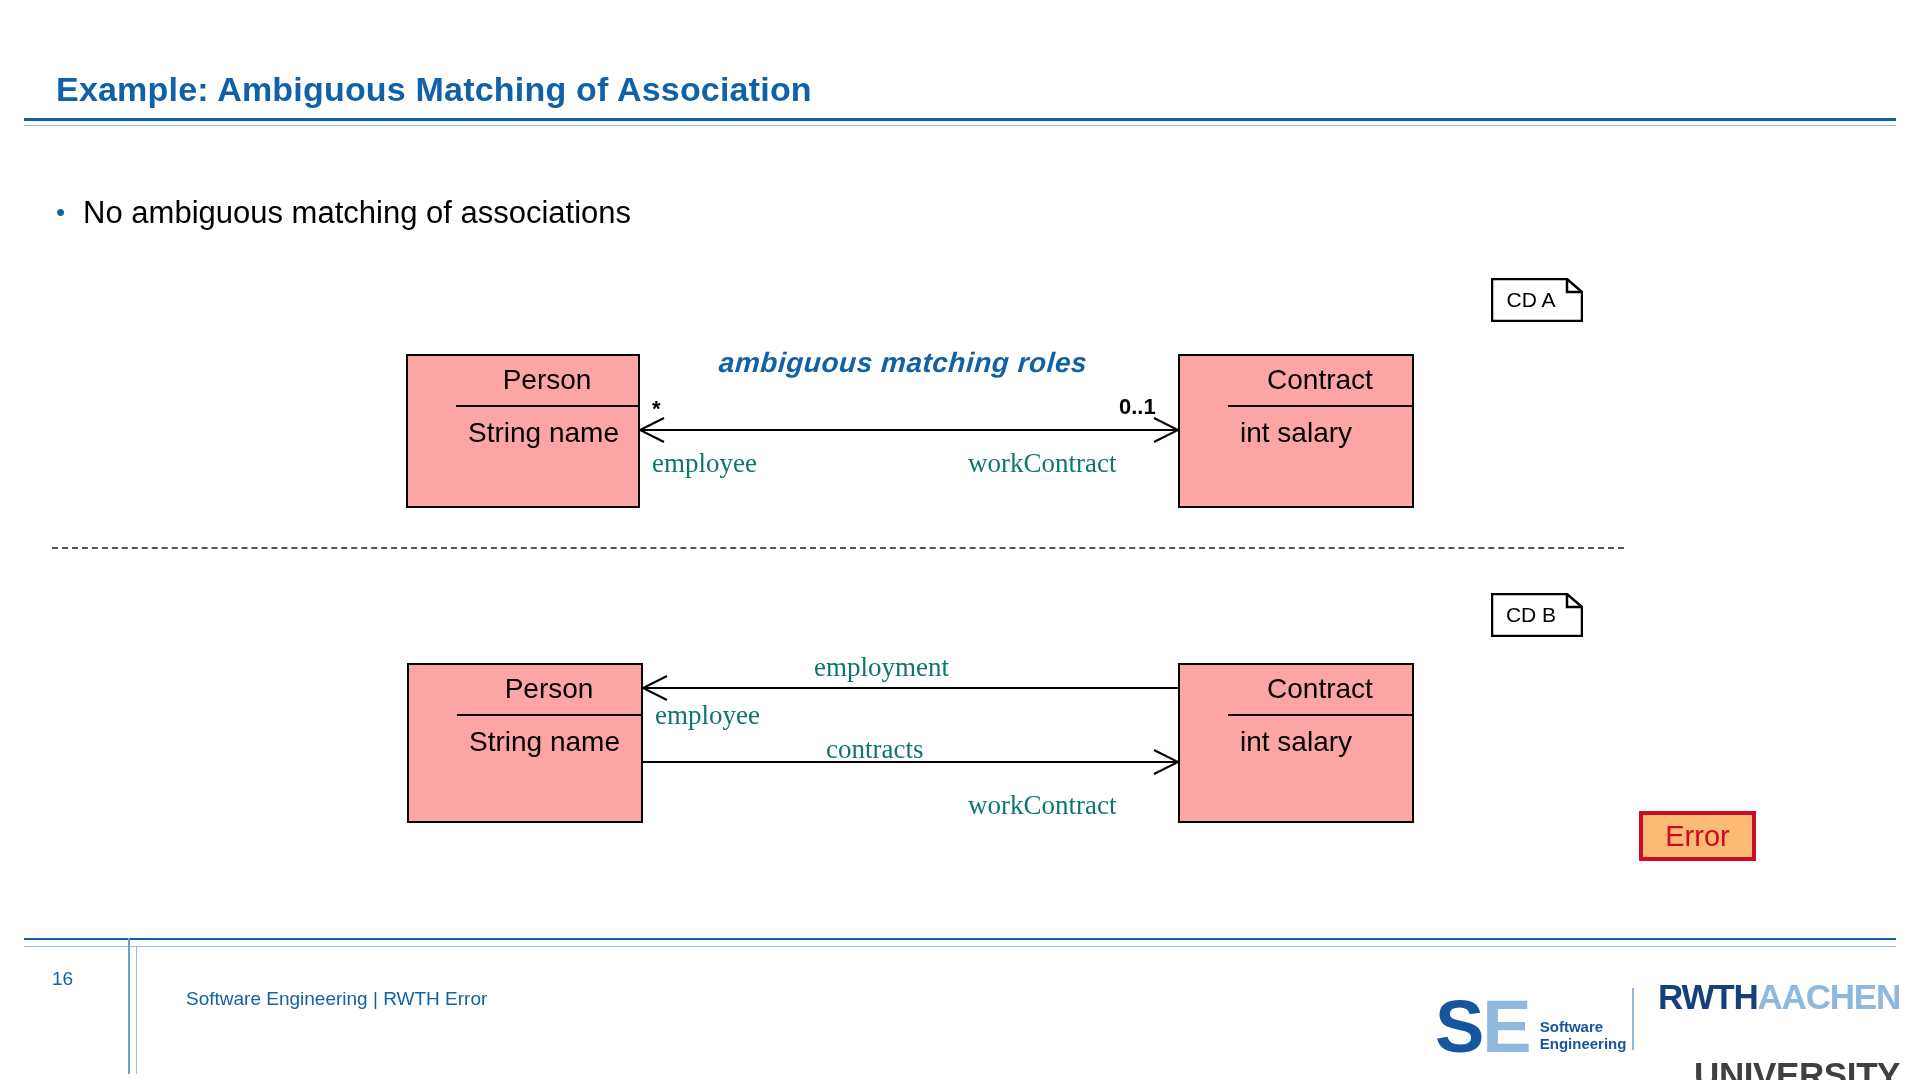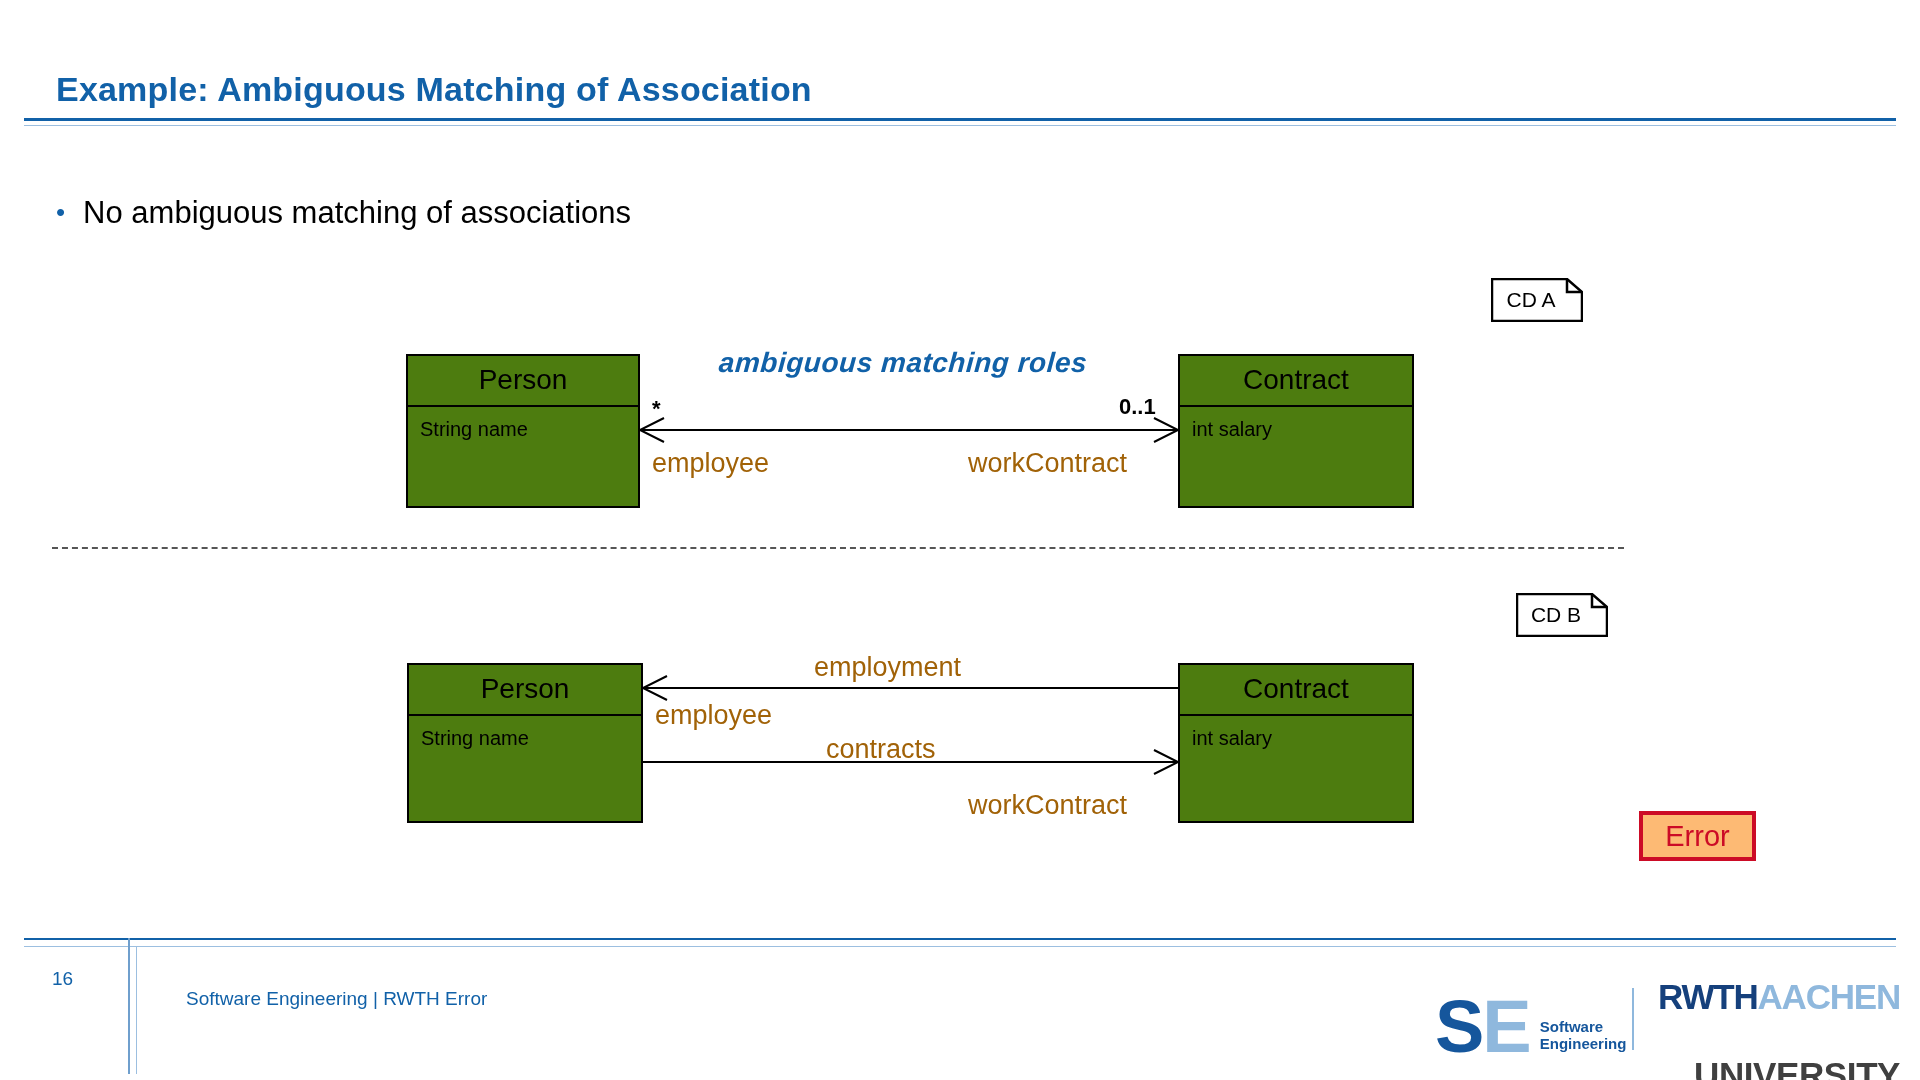--- a/index.html
+++ b/index.html
@@ -71,43 +71,45 @@
     left: 52px;
     top: 547px;
     width: 1572px;
     border-top: 2px dashed #555;
   }
 
   
   .uml-class {
     position: absolute;
     border: 2px solid #000;
-    background: #4d7c0f;
+    background: #fca5a5;
     box-sizing: border-box;
+    padding-left: 48px;
   }
   .uml-name {
     text-align: center;
     font-size: 28px;
     line-height: 1;
     padding: 10px 0 11px 0;
     border-bottom: 2px solid #000;
     white-space: nowrap;
   }
   .uml-attr {
-    font-size: 20px;
+    font-size: 28px;
     line-height: 1;
     padding: 12px 0 0 12px;
     white-space: nowrap;
   }
 
   .diagram-label {
     position: absolute;
     font-size: 27px;
     white-space: nowrap;
-    color: #a16207;
+    color: #0f766e;
+    font-family: Liberation Serif, serif;
   }
   .mult-label {
     position: absolute;
     font-size: 22px;
     font-weight: bold;
     white-space: nowrap;
     color: #000;
   }
   .assoc-name-blue {
     position: absolute;
@@ -319,21 +321,21 @@
 <div class="assoc-name-blue" style="left:719px; top:347px;">ambiguous matching roles</div>
 
 <div class="mult-label" style="left:652px; top:396px;">*</div>
 <div class="mult-label" style="left:1119px; top:394px;">0..1</div>
 
 <div class="diagram-label" style="left:652px; top:448px;">employee</div>
 <div class="diagram-label" style="left:968px; top:448px;">workContract</div>
 
 <div id="section-divider"></div>
 
-<div class="cd-badge" id="cd-b-badge" style="left:1491px; top:593px;margin-left:25px;">
+<div class="cd-badge" id="cd-b-badge" style="left:1491px; top:593px;">
   <svg width="92" height="44" viewBox="0 0 92 44">
     <path d="M1,1 H76 L91,14 V43 H1 Z" fill="#fff" stroke="#000" stroke-width="2.5"></path>
     <path d="M76,1 V14 H91" fill="none" stroke="#000" stroke-width="2.5"></path>
   </svg>
   <div class="cd-badge-text">CD B</div>
 </div>
 
 <div class="uml-class" id="cd-b-person" style="left:407px; top:663px; width:236px; height:160px;">
   <div class="uml-name">Person</div>
   <div class="uml-attr">String name</div>

